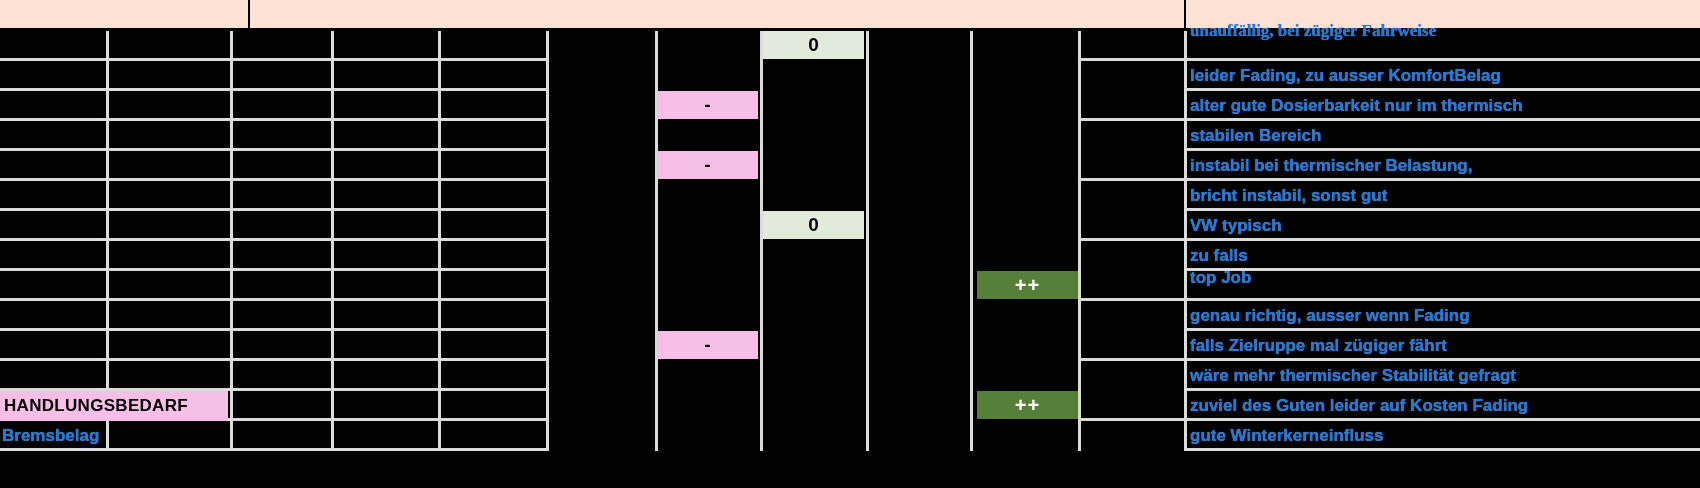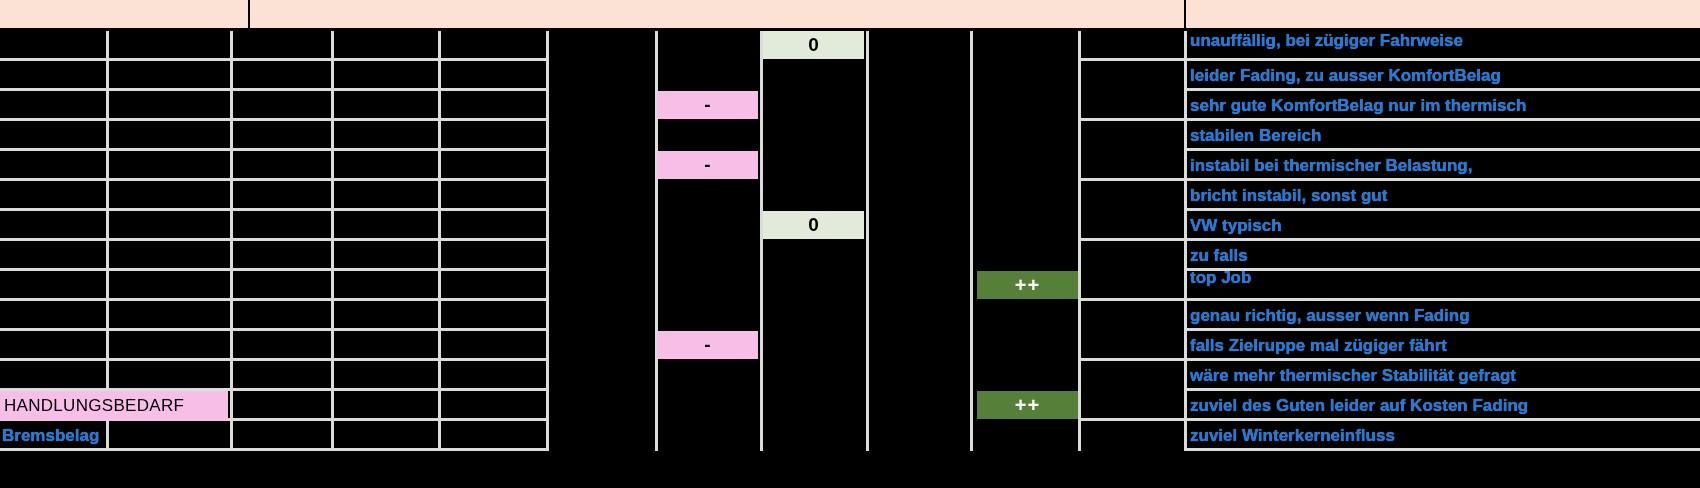--- a/index.html
+++ b/index.html
@@ -85,21 +85,21 @@
 
   
   .action-cell {
     position: absolute;
     left: 0px;
     width: 228px;
     height: 30px;
     line-height: 30px;
     background: #F7BFE8;
     color: #000000;
-    font-weight: normal;
+    font-weight: bold;
     font-size: 17px;
     padding-left: 4px;
     box-sizing: border-box;
     letter-spacing: 0.3px;
   }
   .rowlabel-cell {
     position: absolute;
     left: 0px;
     width: 106px;
     height: 30px;
@@ -371,32 +371,32 @@
   <div id="badges">
       <div class="badge badge-zero" style="left: 763px; width: 101px; top: 31px;">0</div>
       <div class="badge badge-minus" style="left: 657px; width: 101px; top: 91px;">-</div>
       <div class="badge badge-minus" style="left: 657px; width: 101px; top: 151px;">-</div>
       <div class="badge badge-zero" style="left: 763px; width: 101px; top: 211px;">0</div>
       <div class="badge badge-plusplus" style="left: 977px; width: 101px; top: 271px;">++</div>
       <div class="badge badge-minus" style="left: 657px; width: 101px; top: 331px;">-</div>
       <div class="badge badge-plusplus" style="left: 977px; width: 101px; top: 391px;">++</div>
     </div>
   <div id="comments">
-      <div class="comment" style="top: 26px;">unauffällig, bei zügiger Fahrweise</div>
+      <div class="comment" style="top: 16px; font-family: Liberation Serif, serif;">unauffällig, bei zügiger Fahrweise</div>
       <div class="comment" style="top: 61px;">leider Fading, zu ausser KomfortBelag</div>
-      <div class="comment" style="top: 91px;">sehr gute  KomfortBelag nur im thermisch</div>
+      <div class="comment" style="top: 91px;">alter gute  Dosierbarkeit nur im thermisch</div>
       <div class="comment" style="top: 121px;">stabilen Bereich</div>
       <div class="comment" style="top: 151px;">instabil bei thermischer Belastung,</div>
       <div class="comment" style="top: 181px;">bricht instabil, sonst gut</div>
       <div class="comment" style="top: 211px;">VW typisch</div>
       <div class="comment" style="top: 241px;">zu falls</div>
       <div class="comment" style="top: 263px;">top Job</div>
       <div class="comment" style="top: 301px;">genau richtig, ausser wenn Fading</div>
       <div class="comment" style="top: 331px;">falls Zielruppe mal zügiger fährt</div>
       <div class="comment" style="top: 361px;">wäre mehr thermischer Stabilität gefragt</div>
       <div class="comment" style="top: 391px;">zuviel des Guten leider auf Kosten Fading</div>
-      <div class="comment" style="top: 421px;">zuviel Winterkerneinfluss</div>
+      <div class="comment" style="top: 421px;">gute Winterkerneinfluss</div>
     </div>
 
   <div class="action-cell" style="top: 391px;">HANDLUNGSBEDARF</div>
   <div class="rowlabel-cell" style="top: 421px;">Bremsbelag</div>
 
 </div>
 
 </body></html>

